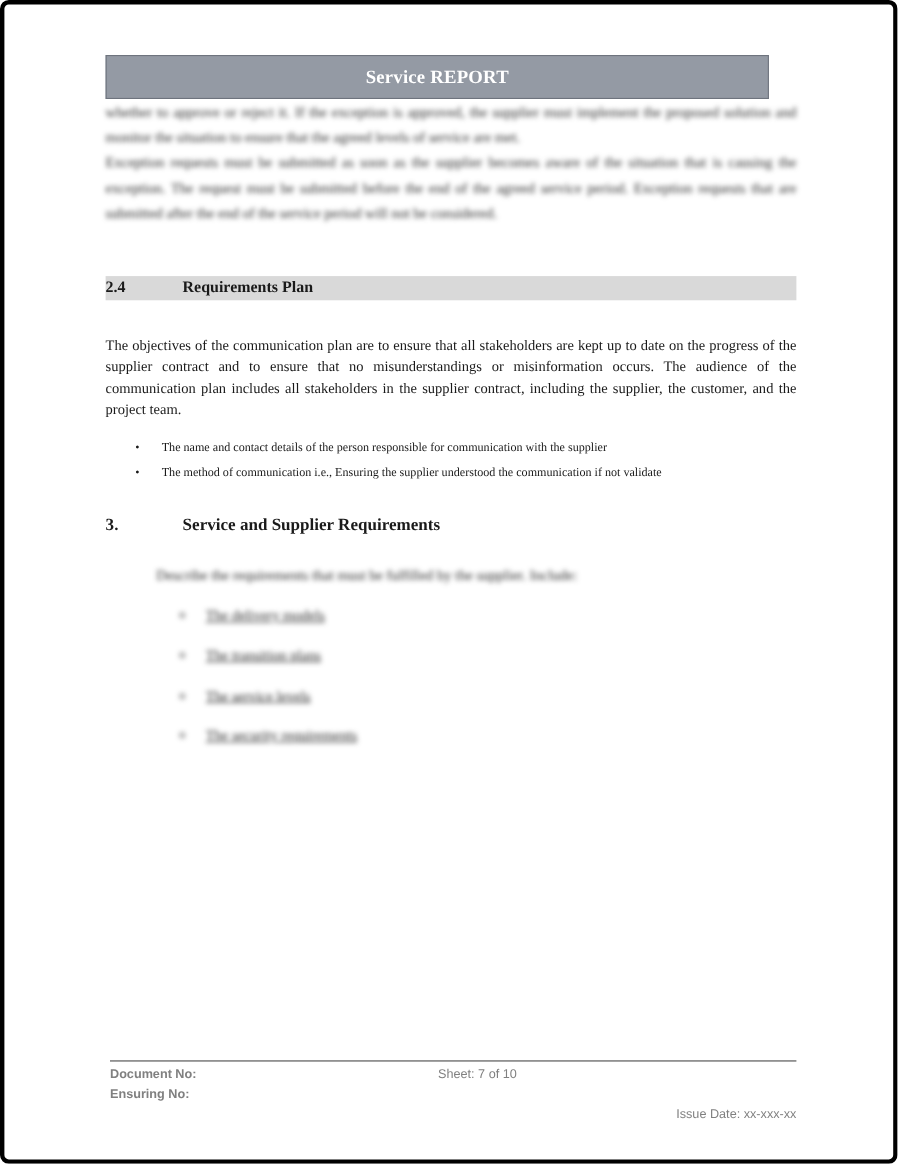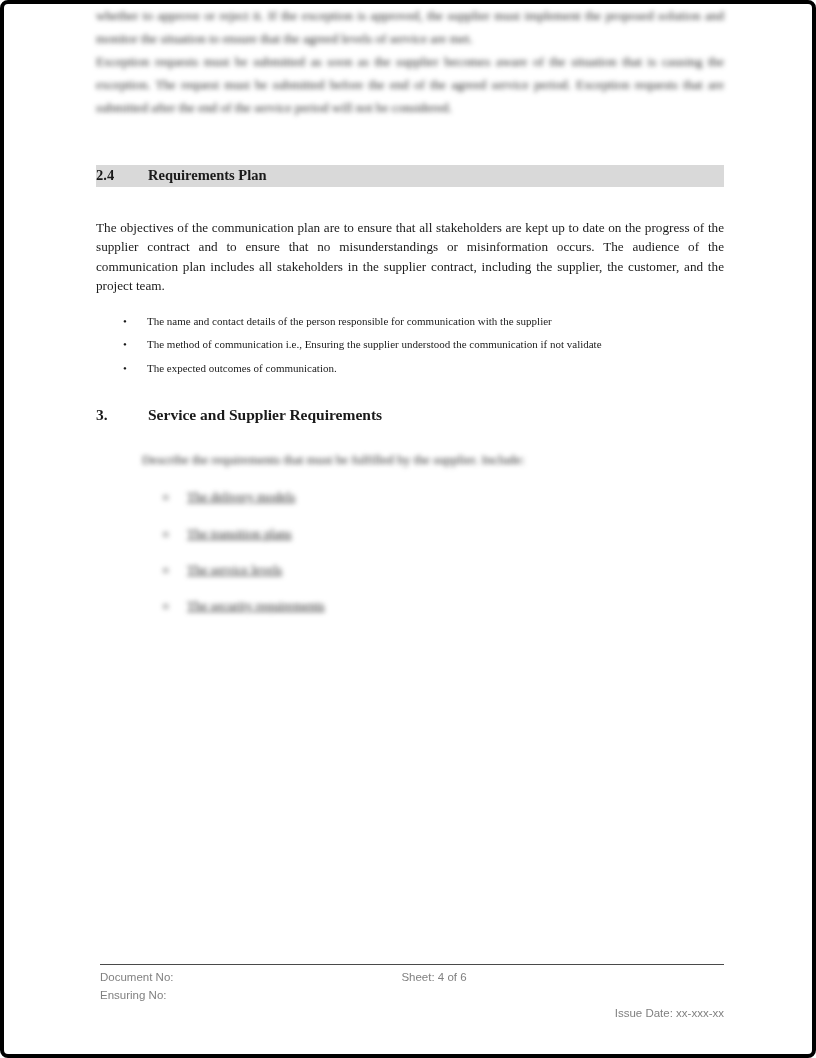--- a/index.html
+++ b/index.html
@@ -32,21 +32,21 @@
   .mt-intro1{margin-top:17px;}
   .mt-intro2{margin-top:34px;}
   .hbar{
     background:#d9d9d9;
     margin-top:46px;
     padding:2px 0 3px 0;
     display:flex;
     font-weight:bold;
     font-size:14.5px;
   }
-  .hnum{width:52px;flex:0 0 auto;}
+  .hnum{width:70px;flex:0 0 auto;}
   .para{margin:31px 0 0 0;font-size:13.2px;line-height:19.3px;text-align:justify;}
   .para.lead{margin-top:17px;text-align:left;}
   ul.blist{list-style:none;margin:17px 0 0 0;padding:0;}
   ul.blist li{
     position:relative;
     padding-left:51px;
     margin-top:4px;
     font-size:11px;
     line-height:19.3px;
   }
@@ -73,45 +73,47 @@
     position:absolute;
     left:96px;right:88px;top:960px;
     border-top:1px solid #4a4a4a;
     padding-top:4px;
     font-family:"Liberation Sans", sans-serif;
     font-size:11.5px;
     line-height:16px;
     color:#808080;
   }
   .frow{display:grid;grid-template-columns:1fr 1fr 1fr;}
-  .fcell-l{text-align:left;}
+  .fcell-l{text-align:left;font-weight:bold;}
   .fcell-c{text-align:center;transform:translateX(22px);}
   .fcell-r{text-align:right;grid-column:3;margin-top:18px;}
 </style>
 </head>
 <body>
 
 <div class="page">
   <div class="content">
 
+    <div class="banner">
+      <span>Service REPORT</span>
+    </div>
 
     <p class="body blur mt-intro1">whether to approve or reject it. If the exception is approved, the supplier must implement the proposed solution and monitor the situation to ensure that the agreed levels of service are met.</p>
     <p class="body blur mt-intro2">Exception requests must be submitted as soon as the supplier becomes aware of the situation that is causing the exception. The request must be submitted before the end of the agreed service period. Exception requests that are submitted after the end of the service period will not be considered.</p>
 
     <div class="hbar">
       <span class="hnum">2.4</span>
       <span class="htitle">Requirements Plan</span>
     </div>
 
     <p class="para">The objectives of the communication plan are to ensure that all stakeholders are kept up to date on the progress of the supplier contract and to ensure that no misunderstandings or misinformation occurs. The audience of the communication plan includes all stakeholders in the supplier contract, including the supplier, the customer, and the project team.</p>
 
     <ul class="blist">
       <li><span>The name and contact details of the person responsible for communication with the supplier</span></li>
       <li><span>The method of communication i.e., Ensuring the supplier understood the communication if not validate</span></li>
-      <li><span>The expected outcomes of communication.</span></li>
     </ul>
 
     <div class="h3">
       <span class="hnum">3.</span>
       <span class="htitle">Service and Supplier Requirements</span>
     </div>
 
 
     <div class="blur">
       <p class="desc-lead">Describe the requirements that must be fulfilled by the supplier. Include:</p>
@@ -121,21 +123,21 @@
         <li><span>The service levels</span></li>
         <li><span>The security requirements</span></li>
       </ul>
     </div>
 
   </div>
 
   <div class="footer">
     <div class="frow">
       <span class="fcell-l">Document No:</span>
-      <span class="fcell-c">Sheet: 4 of 6</span>
+      <span class="fcell-c">Sheet: 7 of 10</span>
       <span class="fcell-r"></span>
     </div>
     <div class="frow">
       <span class="fcell-l">Ensuring No:</span>
       <span class="fcell-c"></span>
       <span class="fcell-r">Issue Date: xx-xxx-xx</span>
     </div>
   </div>
 </div>
 

